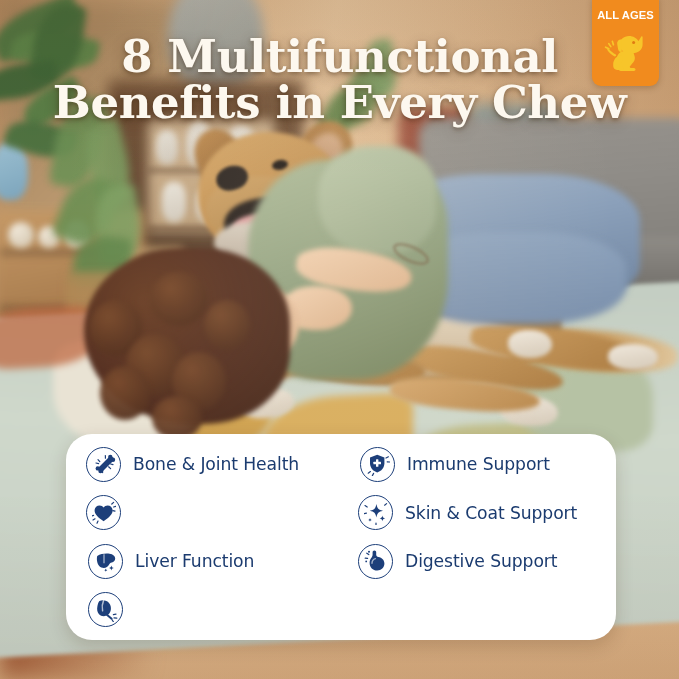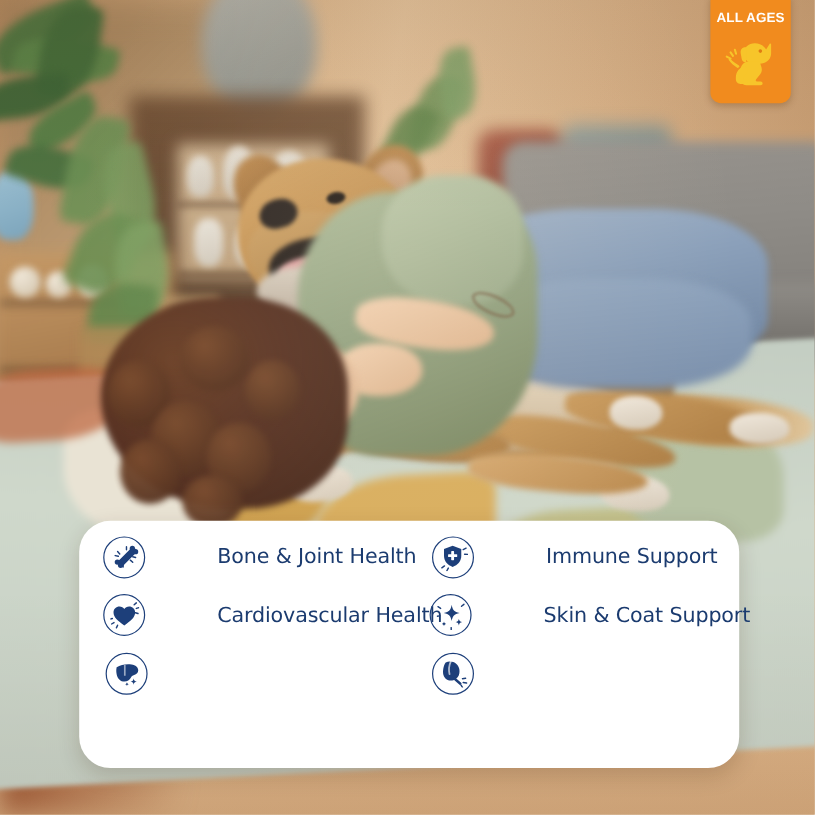--- a/index.html
+++ b/index.html
@@ -453,21 +453,20 @@
     grid-template-rows: repeat(4, 1fr);
     align-content: center;
     padding: 6px 0 6px 0;
     box-sizing: border-box;
   }
   .benefit {
     display: flex;
     align-items: center;
     padding-left: 20px;
     box-sizing: border-box;
-    gap: 48px;
   }
   .benefit.col2 { padding-left: 22px; }
   .bicon {
     flex: 0 0 auto;
     width: 35px; height: 35px;
     border-radius: 50%;
     border: 1.6px solid #1d3f7a;
     display: flex;
     align-items: center;
     justify-content: center;
@@ -595,20 +594,24 @@
     <div class="hair-curl" style="left:126px;top:334px;width:58px;height:62px;"></div>
     <div class="hair-curl" style="left:172px;top:352px;width:54px;height:58px;"></div>
     <div class="hair-curl" style="left:100px;top:366px;width:50px;height:54px;"></div>
     <div class="hair-curl" style="left:204px;top:300px;width:46px;height:50px;"></div>
     <div class="hair-curl" style="left:150px;top:272px;width:58px;height:54px;"></div>
     <div class="hair-curl" style="left:152px;top:396px;width:50px;height:44px;"></div>
 
     <div class="photo-grade"></div>
   </div>
 
+  <div class="headline">
+    <span class="line line1">8 Multifunctional</span>
+    <span class="line line2">Benefits in Every Chew</span>
+  </div>
 
   <div class="badge">
     <span class="badge-text">ALL AGES</span>
     <svg class="badge-dog" width="46" height="46" viewBox="0 0 46 46" aria-hidden="true">
       <g fill="#f7c52a">
 
         <path d="M26 9 c4.2 0 7.8 2.1 9.4 5.2 l2.9 -4.6 c0.4 -0.6 1.3 -0.3 1.3 0.4 l0 7.6
                  c0 4.9 -4.4 8.6 -9.8 8.6 l-3.4 0 c-5.4 0 -9.8 -3.7 -9.8 -8.6 l0 -0.2
                  c0 -4.7 4.2 -8.4 9.4 -8.4 z"></path>
 
@@ -691,21 +694,20 @@
           <g stroke="#1d3f7a" stroke-width="1.2" stroke-linecap="round" fill="none">
             <path d="M19.8 3.0 l1.8 -1.6"></path>
             <path d="M21.6 6.0 l2.2 -0.6"></path>
             <path d="M20.8 9.6 l2.2 0.6"></path>
             <path d="M3.0 17.8 l-2.0 1.2"></path>
             <path d="M6.0 20.0 l-1.0 2.2"></path>
             <path d="M1.6 14.4 l-1.6 0.4"></path>
           </g>
         </svg>
       </span>
-      <span class="blabel">Cardiovascular Health</span>
     </div>
 
 
     <div class="benefit">
       <span class="bicon">
         <svg width="24" height="24" viewBox="0 0 24 24" aria-hidden="true">
           <g fill="#1d3f7a">
             <path d="M12.4 3.0 c0.9 4.6 2.0 5.8 6.6 6.8 c-4.6 1.0 -5.7 2.2 -6.6 6.8
                      c-0.9 -4.6 -2.0 -5.8 -6.6 -6.8 c4.6 -1.0 5.7 -2.2 6.6 -6.8 z"></path>
             <path d="M18.4 14.6 c0.4 1.9 0.9 2.4 2.8 2.8 c-1.9 0.4 -2.4 0.9 -2.8 2.8
@@ -733,22 +735,41 @@
                    c-0.3 -1.8 -0.5 -3.6 0 -5.8 z" fill="#1d3f7a"></path>
           <g fill="#1d3f7a">
             <path d="M17.4 16.4 c0.4 1.8 0.8 2.2 2.6 2.6 c-1.8 0.4 -2.2 0.8 -2.6 2.6
                      c-0.4 -1.8 -0.8 -2.2 -2.6 -2.6 c1.8 -0.4 2.2 -0.8 2.6 -2.6 z"></path>
             <path d="M11.8 19.6 c0.25 1.1 0.5 1.35 1.6 1.6 c-1.1 0.25 -1.35 0.5 -1.6 1.6
                      c-0.25 -1.1 -0.5 -1.35 -1.6 -1.6 c1.1 -0.25 1.35 -0.5 1.6 -1.6 z"></path>
           </g>
           <path d="M10.0 5.2 l0 9.0" stroke="#ffffff" stroke-width="1.4" fill="none" opacity=".55"></path>
         </svg>
       </span>
+      <span class="blabel">Liver Function</span>
     </div>
 
+    <div class="benefit">
+      <span class="bicon">
+        <svg width="24" height="24" viewBox="0 0 24 24" aria-hidden="true">
+          <path d="M8.6 3.4 c0 -1.0 0.8 -1.8 1.8 -1.8 c1.0 0 1.8 0.8 1.8 1.8
+                   l0 2.4 c0 1.2 0.9 2.0 2.2 2.2 c3.6 0.5 6.0 3.1 6.0 6.6
+                   c0 4.0 -3.1 7.0 -7.2 7.0 c-4.4 0 -7.6 -3.2 -7.6 -7.8
+                   c0 -2.0 0.6 -3.4 1.6 -4.8 c0.9 -1.2 1.4 -2.2 1.4 -3.6 z" fill="#1d3f7a"></path>
+          <path d="M11.4 9.6 c-2.0 0.6 -3.4 2.2 -3.4 4.6" stroke="#ffffff" stroke-width="1.4" stroke-linecap="round" fill="none" opacity=".6"></path>
+          <g stroke="#1d3f7a" stroke-width="1.2" stroke-linecap="round" fill="none">
+            <path d="M4.8 5.6 l-2.0 -1.4"></path>
+            <path d="M3.6 9.4 l-2.4 -0.2"></path>
+          </g>
+          <circle cx="5.0" cy="2.8" r="1.0" fill="#1d3f7a"></circle>
+          <circle cx="2.2" cy="12.4" r="0.9" fill="#1d3f7a"></circle>
+        </svg>
+      </span>
+      <span class="blabel">Digestive Support</span>
+    </div>
 
     <div class="benefit col2">
       <span class="bicon">
         <svg width="24" height="24" viewBox="0 0 24 24" aria-hidden="true">
           <path d="M5.4 3.0 c3.4 -1.4 7.6 -0.6 9.8 2.2 c1.6 2.0 2.0 4.4 1.6 6.8
                    c-0.4 2.6 -2.0 4.6 -4.4 5.6 c-2.6 1.1 -5.6 0.6 -7.4 -1.4
                    c-1.8 -2.0 -2.2 -5.0 -1.6 -8.0 c0.4 -2.0 1.0 -3.8 2.0 -5.2 z" fill="#1d3f7a"></path>
           <path d="M9.6 2.4 c-1.4 3.2 -1.8 7.0 -1.0 10.4" stroke="#ffffff" stroke-width="1.5" stroke-linecap="round" fill="none" opacity=".65"></path>
           <path d="M12.6 16.4 l5.0 4.4" stroke="#1d3f7a" stroke-width="2.0" stroke-linecap="round" fill="none"></path>
           <g stroke="#1d3f7a" stroke-width="1.2" stroke-linecap="round" fill="none">

